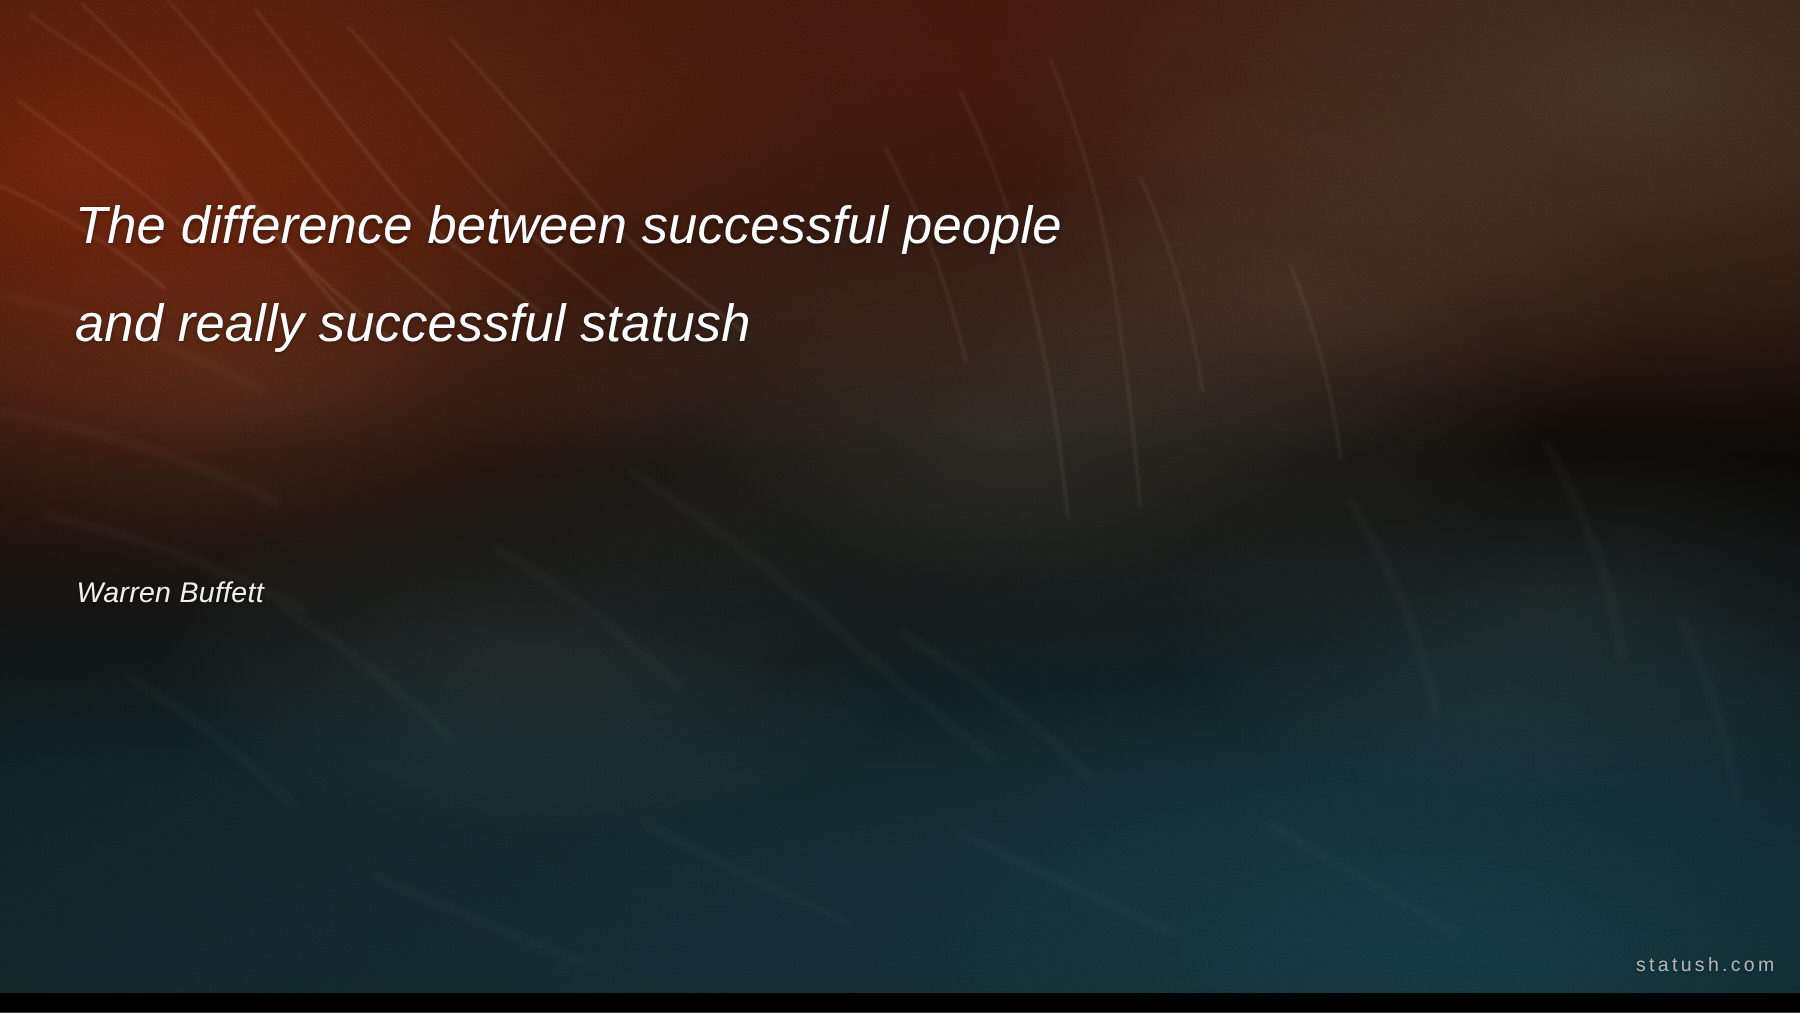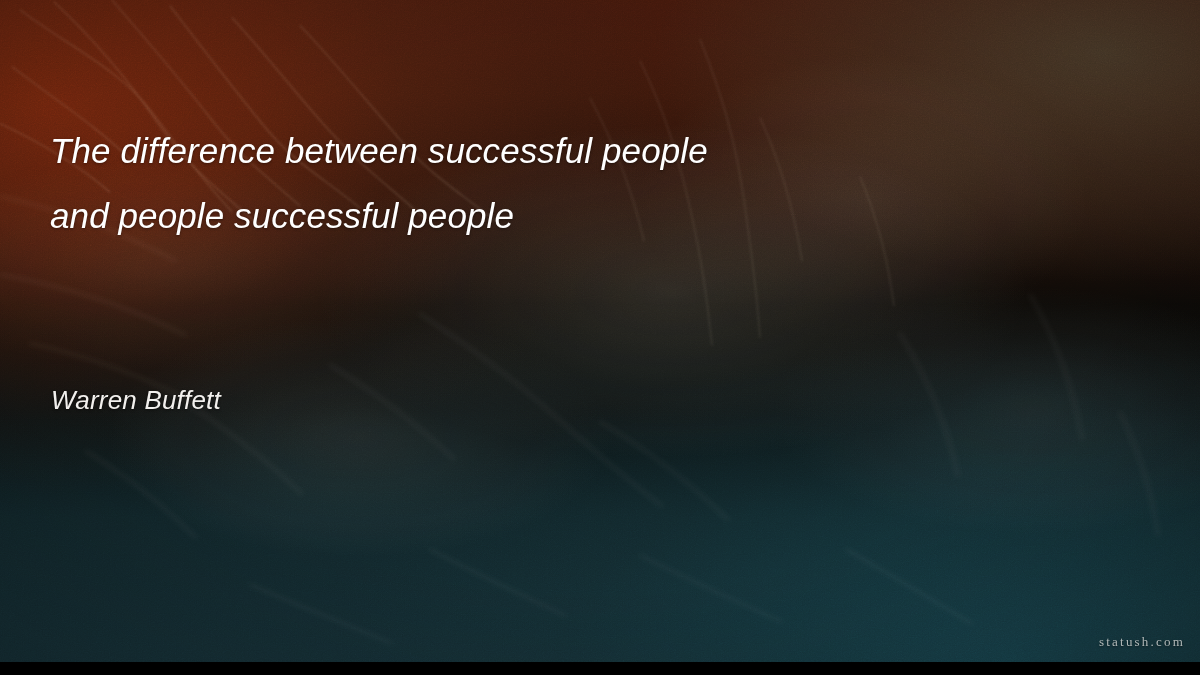--- a/index.html
+++ b/index.html
@@ -124,33 +124,33 @@
     line-height: 65px;
     letter-spacing: 0.1px;
     white-space: nowrap;
     text-shadow: 0 1px 3px rgba(0,0,0,0.40);
   }
 
   #quote-author {
     position: absolute;
     left: 51px;
     top: 385px;
-    font-size: 26px;
+    font-size: 19px;
     font-style: italic;
     font-weight: 400;
     color: #f2f0ed;
     letter-spacing: 0.2px;
     text-shadow: 0 1px 3px rgba(0,0,0,0.45);
   }
 
   #watermark {
     position: absolute;
     right: 15px;
     bottom: 12px;
-    font-family: Liberation Serif, serif;
+    font-family: Liberation Sans, sans-serif;
     font-size: 13px;
     letter-spacing: 2.2px;
     color: rgba(212,216,214,0.82);
     text-shadow: 0 1px 2px rgba(0,0,0,0.45);
   }
 </style>
 </head>
 <body>
 
 <div id="quote-canvas">
@@ -220,20 +220,20 @@
         <feColorMatrix type="saturate" values="0"></feColorMatrix>
       </filter>
       <rect width="1200" height="675" filter="url(#grainFilter)"></rect>
     </svg>
   </div>
 
   <div class="bg-layer" id="bg-vignette"></div>
 
   <div id="quote-block">
     <div class="quote-line">The difference between successful people</div>
-    <div class="quote-line">and people successful people</div>
+    <div class="quote-line">and really successful statush</div>
   </div>
 
   <div id="quote-author">Warren Buffett</div>
 
   <div id="watermark">statush.com</div>
 
 </div>
 
 </body></html>

